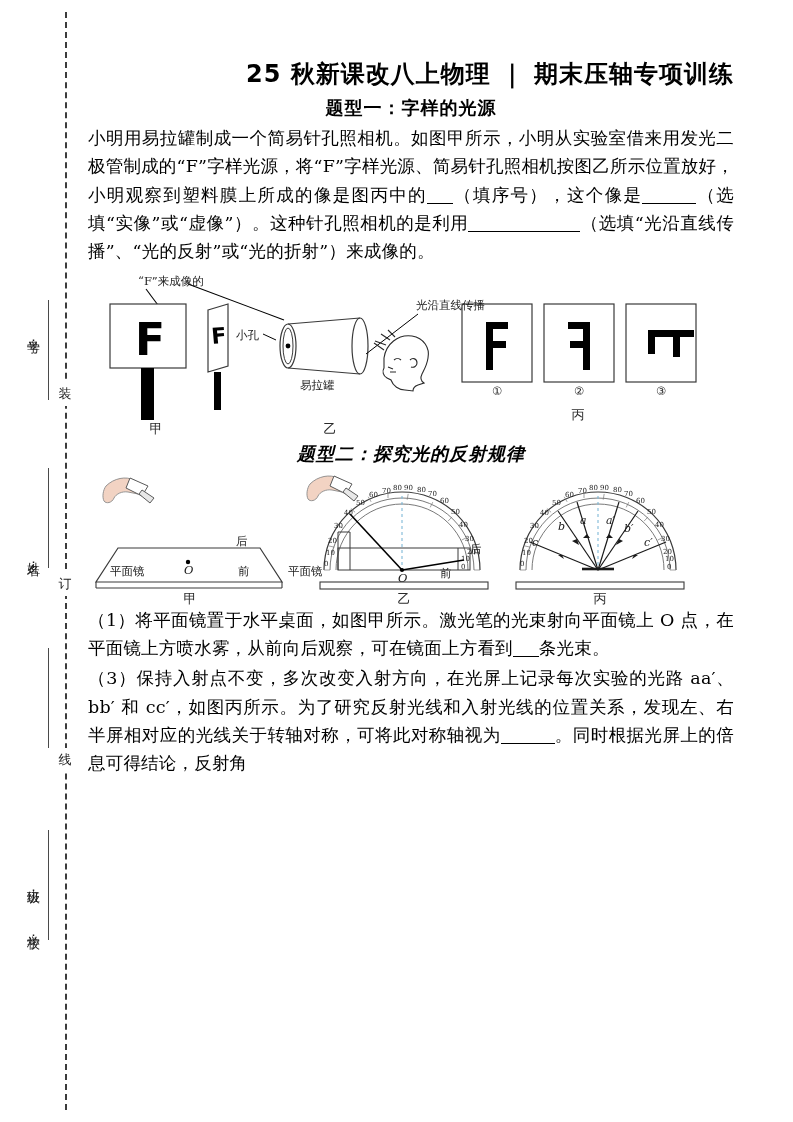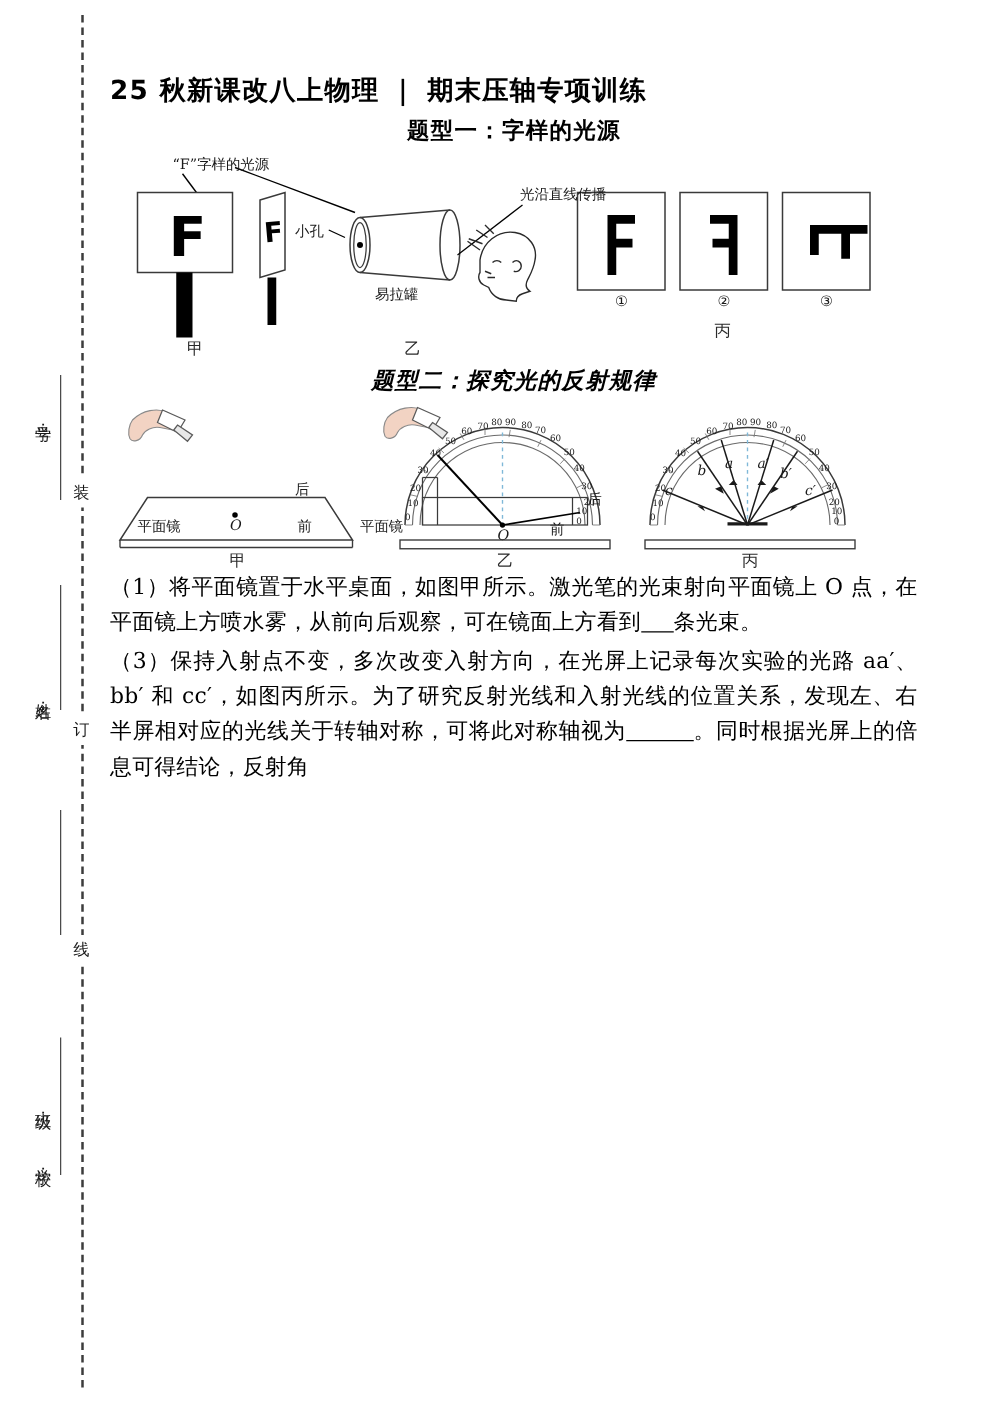--- a/index.html
+++ b/index.html
@@ -59,22 +59,22 @@
   #content {
     position: absolute;
     left: 88px;
     top: 58px;
     width: 646px;
   }
 
   h1.doc-title {
     font-family: "DejaVu Sans", "Liberation Sans", sans-serif;
     font-weight: bold;
-    font-size: 21px;
-    text-align: left;
+    font-size: 24px;
+    text-align: right;
     margin: 0 0 6px 0;
     letter-spacing: 1px;
     color: #000;
   }
   h2.doc-subtitle {
     font-family: "DejaVu Serif", "Liberation Serif", serif;
     font-weight: bold;
     font-size: 23px;
     text-align: center;
     margin: 0 0 16px 0;
@@ -137,20 +137,21 @@
   <div class="vtext-dash" style="top:382px;">装</div>
   <div class="vtext-dash" style="top:572px;">订</div>
   <div class="vtext-dash" style="top:748px;">线</div>
 
   <div id="content">
 
     <h1 class="doc-title">25 秋新课改八上物理 ｜ 期末压轴专项训练</h1>
 
     <h3 class="section-title">题型一：字样的光源</h3>
 
+    <p class="body-text">小明用易拉罐制成一个简易针孔照相机。如图甲所示，小明从实验室借来用发光二极管制成的“F”字样光源，将“F”字样光源、简易针孔照相机按图乙所示位置放好，小明观察到塑料膜上所成的像是图丙中的<span class="blank-s"></span>（填序号），这个像是<span class="blank-m"></span>（选填“实像”或“虚像”）。这种针孔照相机的是利用<span class="blank-l"></span>（选填“光沿直线传播”、“光的反射”或“光的折射”）来成像的。</p>
 
     <div class="fig-block" style="height:168px; margin-top:6px;">
       <svg width="646" height="168" viewBox="0 0 646 168">
 
         <line x1="58" y1="17" x2="90" y2="60" stroke="#000" stroke-width="1.1"></line>
         <line x1="100" y1="12" x2="196" y2="48" stroke="#000" stroke-width="1.1"></line>
 
         <rect x="22" y="32" width="76" height="64" fill="#fff" stroke="#3a3a3a" stroke-width="1.2"></rect>
         <text x="47" y="83" font-family="DejaVu Sans, Liberation Sans, sans-serif" font-size="44" font-weight="bold" fill="#000">F</text>
 
@@ -185,21 +186,21 @@
         <g>
           <rect x="456" y="32" width="70" height="78" fill="#fff" stroke="#3a3a3a" stroke-width="1.2"></rect>
           <path d="M502 50 h-22 v7 h15 v12 h-13 v7 h13 v22 h7 z" fill="#000"></path>
         </g>
         <g>
           <rect x="538" y="32" width="70" height="78" fill="#fff" stroke="#3a3a3a" stroke-width="1.2"></rect>
           <path d="M560 58 h46 v7 h-14 v20 h-7 v-20 h-18 v17 h-7 z" fill="#000"></path>
         </g>
       </svg>
 
-      <div class="fig-label" style="left:50px; top:2px;">“F”字样的光源</div>
+      <div class="fig-label" style="left:50px; top:2px;">“F”来成像的</div>
       <div class="fig-label" style="left:148px; top:56px;">小孔</div>
       <div class="fig-label" style="left:212px; top:106px;">易拉罐</div>
       <div class="fig-label" style="left:328px; top:26px;">光沿直线传播</div>
 
       <div class="fig-label" style="left:404px; top:112px;">①</div>
       <div class="fig-label" style="left:486px; top:112px;">②</div>
       <div class="fig-label" style="left:568px; top:112px;">③</div>
 
       <div class="fig-caption" style="left:48px; top:148px; width:40px;">甲</div>
       <div class="fig-caption" style="left:222px; top:148px; width:40px;">乙</div>

